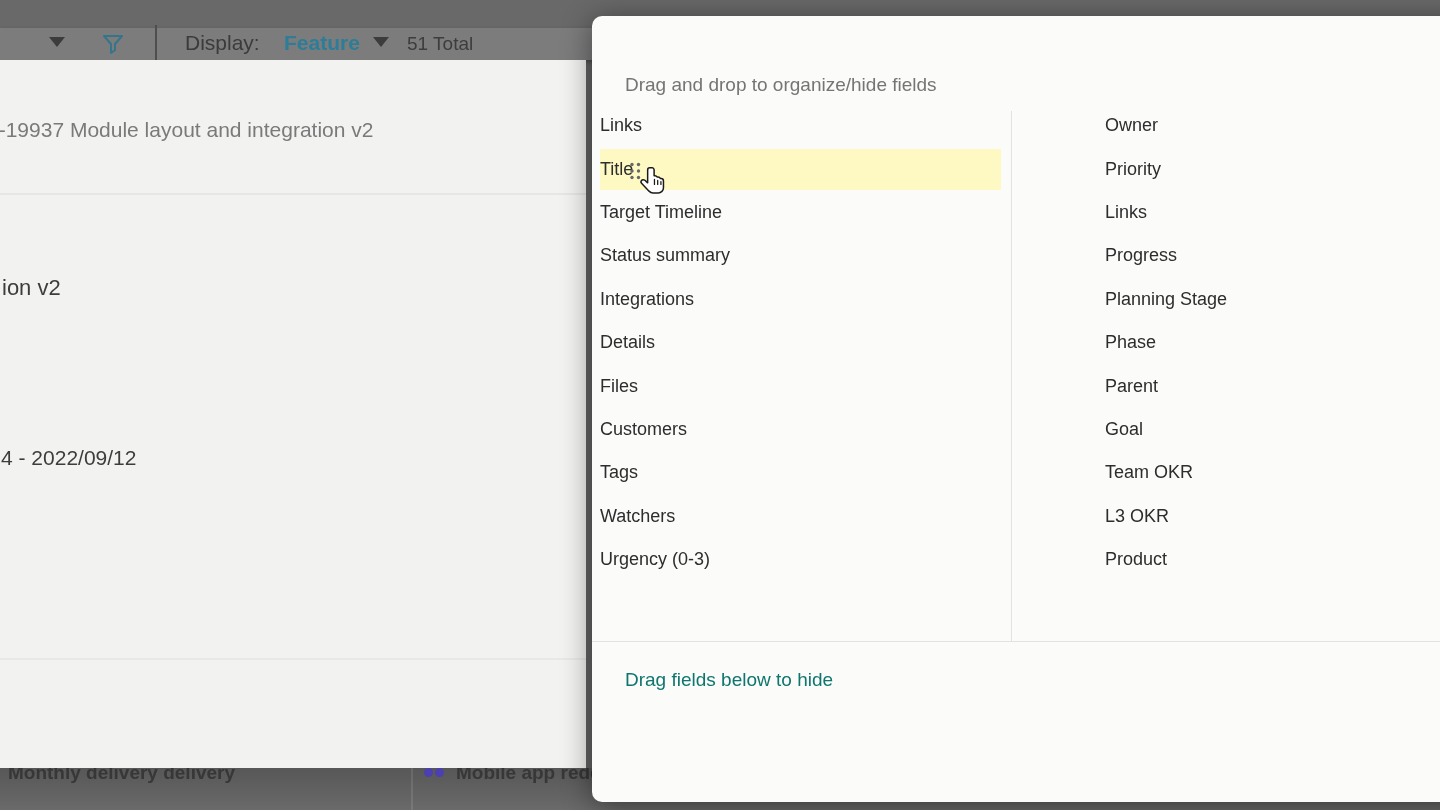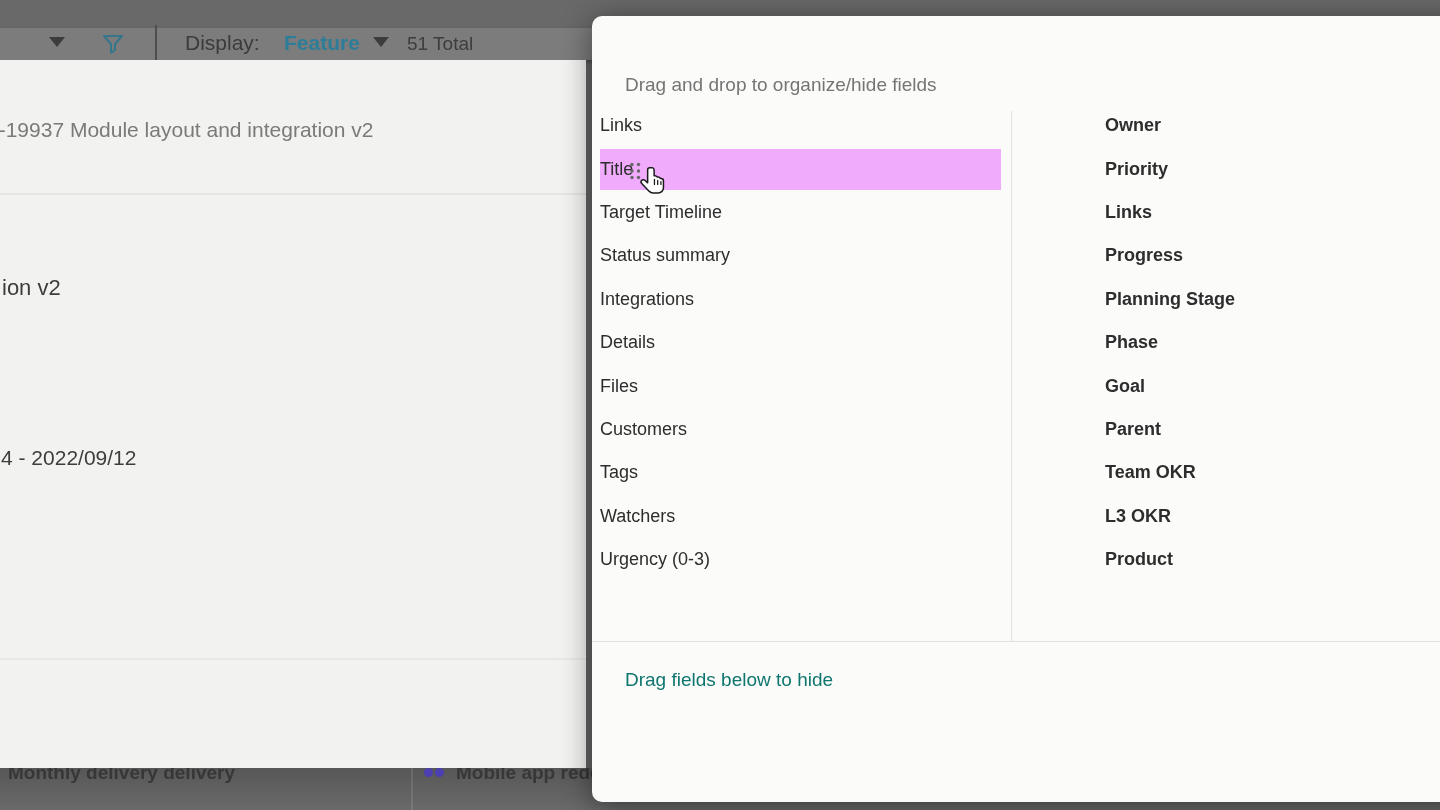--- a/index.html
+++ b/index.html
@@ -41,23 +41,23 @@
   .modal{position:absolute;left:592px;top:16px;width:1012px;height:786px;background:#fbfbfa;
     border-radius:10px;box-shadow:0 4px 30px rgba(0,0,0,.45);}
   .modal-title{position:absolute;left:33px;top:58px;font-size:19px;color:#757575;}
   .modal-close{position:absolute;right:18px;top:50px;width:32px;height:32px;border:none;background:none;
     font-size:25px;color:#6e6e6e;cursor:pointer;line-height:30px;text-align:center;padding:0;}
   .col{position:absolute;top:88px;}
   .col-left{left:8px;width:401px;}
   .col-right{left:420px;width:412px;}
   .field-row{position:relative;height:43.4px;display:flex;align-items:center;}
   .col-left .field-label{}
-  .col-right .field-label{margin-left:93px;font-weight:bold;}
+  .col-right .field-label{margin-left:93px;}
   .field-label{font-size:18px;color:#2d2d2d;}
-  .field-row.highlight{background:#f0abfc;height:41px;margin:1.2px 0;}
+  .field-row.highlight{background:#fef9c3;height:41px;margin:1.2px 0;}
   .drag-affordance{position:absolute;left:29px;top:9px;width:50px;height:46px;z-index:5;}
   .dots{position:absolute;left:0;top:3px;}
   .hand-cursor{position:absolute;left:11px;top:8px;}
   .v-divider{position:absolute;left:419px;top:95px;width:1px;height:530px;background:#e2e2e2;}
   .h-divider{position:absolute;left:0;top:625px;width:100%;height:1px;background:#e2e2e2;}
   .modal-footer-hint{position:absolute;left:33px;top:653px;font-size:19px;color:#0f766e;}
 </style>
 </head>
 <body>
 
@@ -169,24 +169,24 @@
         <div class="field-row">
           <span class="field-label">Progress</span>
         </div>
         <div class="field-row">
           <span class="field-label">Planning Stage</span>
         </div>
         <div class="field-row">
           <span class="field-label">Phase</span>
         </div>
         <div class="field-row">
+          <span class="field-label">Parent</span>
+        </div>
+        <div class="field-row">
           <span class="field-label">Goal</span>
-        </div>
-        <div class="field-row">
-          <span class="field-label">Parent</span>
         </div>
         <div class="field-row">
           <span class="field-label">Team OKR</span>
         </div>
         <div class="field-row">
           <span class="field-label">L3 OKR</span>
         </div>
         <div class="field-row">
           <span class="field-label">Product</span>
         </div>

